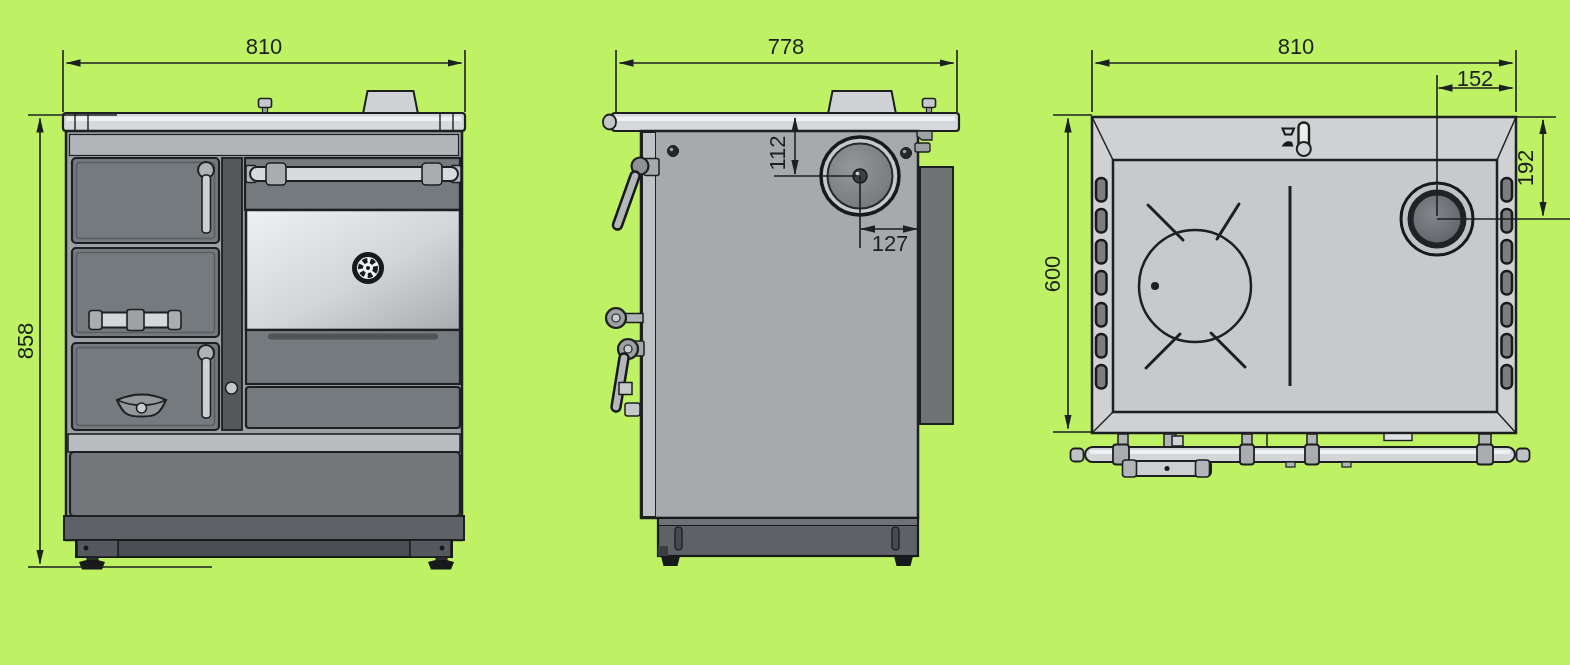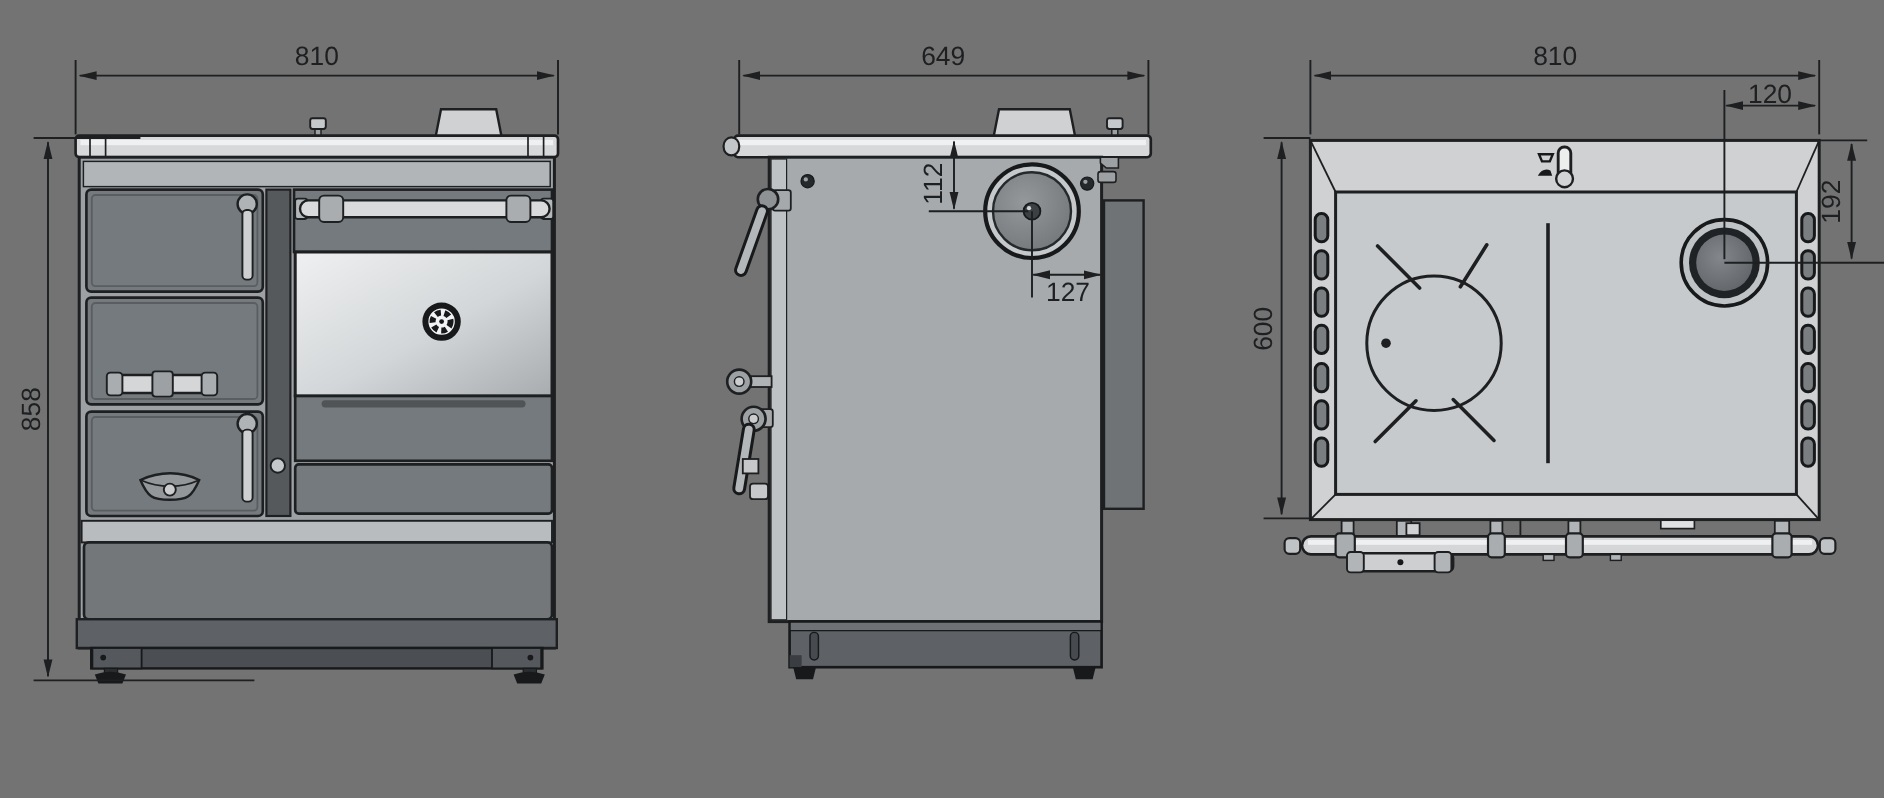--- a/index.html
+++ b/index.html
@@ -1,16 +1,16 @@
 <!DOCTYPE html>
 <html><head>
 <meta charset="utf-8">
 <style>
   html,body{margin:0;padding:0;background:#ffffff;}
-  .canvas{position:relative;width:1570px;height:665px;background:#737373;overflow:hidden;
+  .canvas{position:relative;width:1570px;height:665px;background:#bef264;overflow:hidden;
           font-family:"Liberation Sans",sans-serif;}
   .canvas svg{position:absolute;left:0;top:0;}
   .dim-label{position:absolute;transform:translate(-50%,-50%);font-size:22px;line-height:1;
              color:#1d1f21;white-space:nowrap;}
   .dim-label.vert{transform:translate(-50%,-50%) rotate(-90deg);}
 </style>
 </head>
 <body>
 
 <div class="canvas">
@@ -291,21 +291,21 @@
       <line x1="1543" y1="120" x2="1543" y2="215.5" marker-start="url(#ah)" marker-end="url(#ah)"></line>
       <line x1="1053" y1="115" x2="1092" y2="115"></line>
       <line x1="1053" y1="432" x2="1092" y2="432"></line>
       <line x1="1068" y1="118.5" x2="1068" y2="428.5" marker-start="url(#ah)" marker-end="url(#ah)"></line>
     </g>
   </g>
 </svg>
 
 <span class="dim-label" style="left:264px;top:47px">810</span>
 <span class="dim-label vert" style="left:26px;top:341px">858</span>
-<span class="dim-label" style="left:786px;top:47px">649</span>
+<span class="dim-label" style="left:786px;top:47px">778</span>
 <span class="dim-label vert" style="left:778px;top:153px">112</span>
 <span class="dim-label" style="left:890px;top:244px">127</span>
 <span class="dim-label" style="left:1296px;top:47px">810</span>
-<span class="dim-label" style="left:1475px;top:79px">120</span>
+<span class="dim-label" style="left:1475px;top:79px">152</span>
 <span class="dim-label vert" style="left:1526px;top:168px">192</span>
 <span class="dim-label vert" style="left:1053px;top:274px">600</span>
 
 </div>
 
 </body></html>

